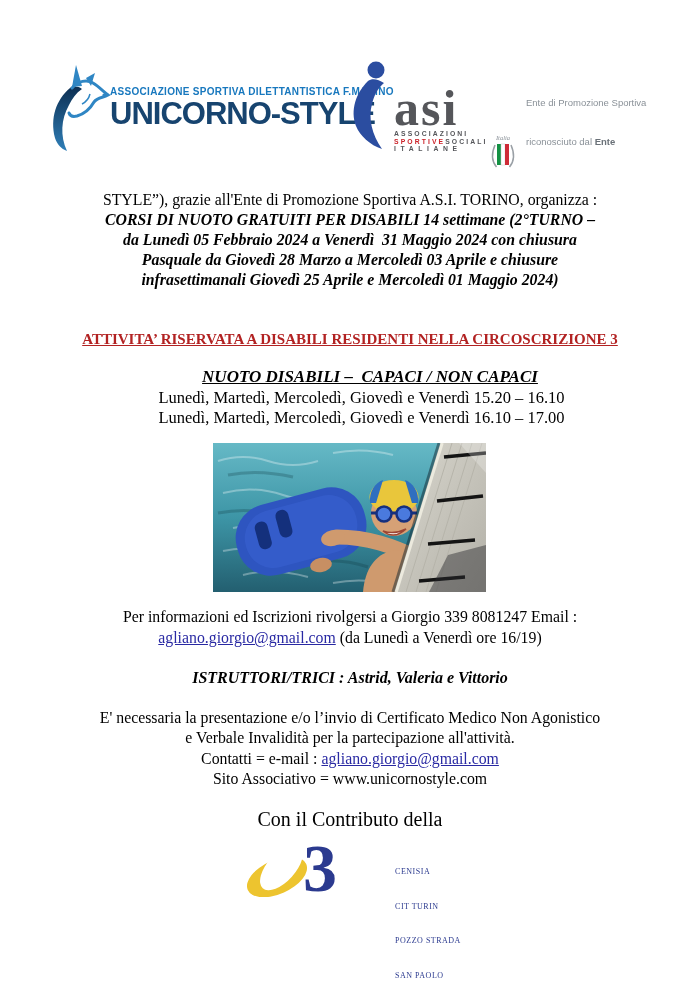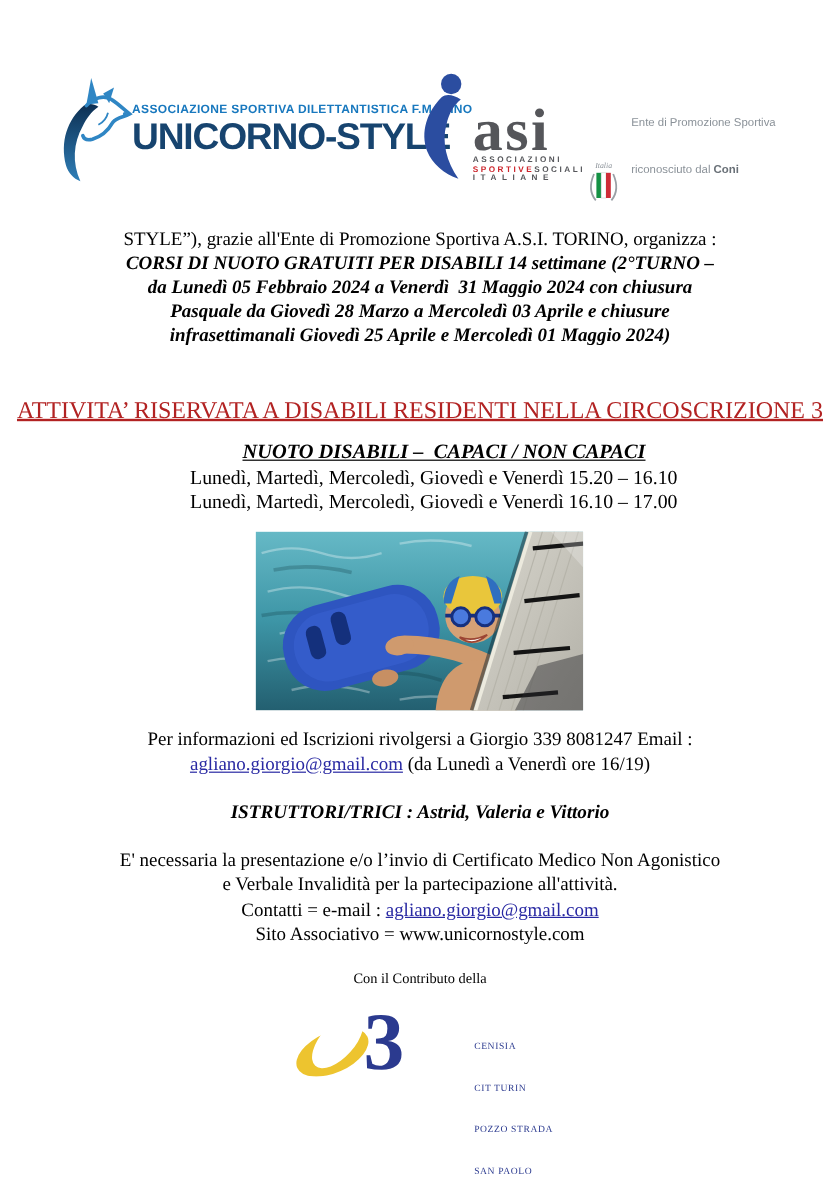--- a/index.html
+++ b/index.html
@@ -22,32 +22,32 @@
   .asi-red{color:#cc2229;}
 
   .logo-coni{position:absolute;left:488px;top:64px;display:flex;align-items:flex-end;
              font-family:"Liberation Sans",sans-serif;}
   .coni-text{margin-left:8px;padding-top:6px;font-size:9.5px;color:#8a9198;line-height:13px;white-space:pre;}
   .coni-text b{color:#6a7178;}
 
   
   .intro{top:190px;font-size:15.8px;line-height:20px;}
   .intro-bold{font-weight:bold;font-style:italic;}
-  .notice{top:331px;font-size:20px;font-weight:normal;color:#b22222;}
+  .notice{top:331px;font-size:15px;font-weight:bold;color:#b22222;}
   .notice span{text-decoration:underline;}
   .program{top:367px;line-height:20.6px;}
   .program-title{font-size:17px;font-weight:bold;font-style:italic;padding-left:40px;}
   .program-title span{text-decoration:underline;}
   .sched{font-size:16.5px;font-weight:normal;padding-left:23px;}
   .contact{top:607px;font-size:15.8px;line-height:20.5px;}
   a.mail{color:#2929a3;text-decoration:underline;}
   .instructors{top:669px;font-size:16px;font-weight:bold;font-style:italic;}
   .instructors span{margin-top:17px;}
   .reqs{top:708px;font-size:15.8px;line-height:20.4px;}
-  .contribution{top:808px;font-size:12px;}
+  .contribution{top:808px;font-size:20px;}
 
   
   .photo{position:absolute;left:213px;top:443px;width:273px;height:149px;}
 
   
   .circ{top:833px;display:flex;flex-direction:column;align-items:center;position:absolute;left:0;right:0;}
   .circ-row{display:flex;align-items:flex-start;}
   .districts{padding-top:10px;margin-left:6px;font-family:"Liberation Serif",serif;
              font-size:8px;letter-spacing:.5px;line-height:11.5px;color:#2b3a8f;white-space:pre;}
 </style>
@@ -94,21 +94,21 @@
     <svg width="30" height="42" viewBox="0 0 30 42">
       <text x="15" y="8" text-anchor="middle" font-size="6.5" font-style="italic" font-family="Liberation Serif, serif" fill="#8a9198">Italia</text>
       <path d="M7,13 C3.5,21 3.5,29 8.5,35" stroke="#9aa0a6" stroke-width="1.5" fill="none"></path>
       <path d="M23,13 C26.5,21 26.5,29 21.5,35" stroke="#9aa0a6" stroke-width="1.5" fill="none"></path>
       <rect x="9" y="12" width="4" height="21" fill="#149144"></rect>
       <rect x="13" y="12" width="4" height="21" fill="#ffffff" stroke="#cccccc" stroke-width=".5"></rect>
       <rect x="17" y="12" width="4" height="21" fill="#ce2b37"></rect>
     </svg>
     <div class="coni-text">
       <div class="line">Ente di Promozione Sportiva</div>
-      <div class="line"><span>riconosciuto dal </span><b>Coni</b></div>
+      <div class="line"><span>riconosciuto dal </span><b>Ente</b></div>
     </div>
   </div>
 
   <div class="abs intro">
     <div class="line">STYLE”), grazie all'Ente di Promozione Sportiva A.S.I. TORINO, organizza :</div>
     <div class="line intro-bold">CORSI DI NUOTO GRATUITI PER DISABILI 14 settimane (2°TURNO –</div>
     <div class="line intro-bold">da Lunedì 05 Febbraio 2024 a Venerdì  31 Maggio 2024 con chiusura</div>
     <div class="line intro-bold">Pasquale da Giovedì 28 Marzo a Mercoledì 03 Aprile e chiusure</div>
     <div class="line intro-bold">infrasettimanali Giovedì 25 Aprile e Mercoledì 01 Maggio 2024)</div>
   </div>

